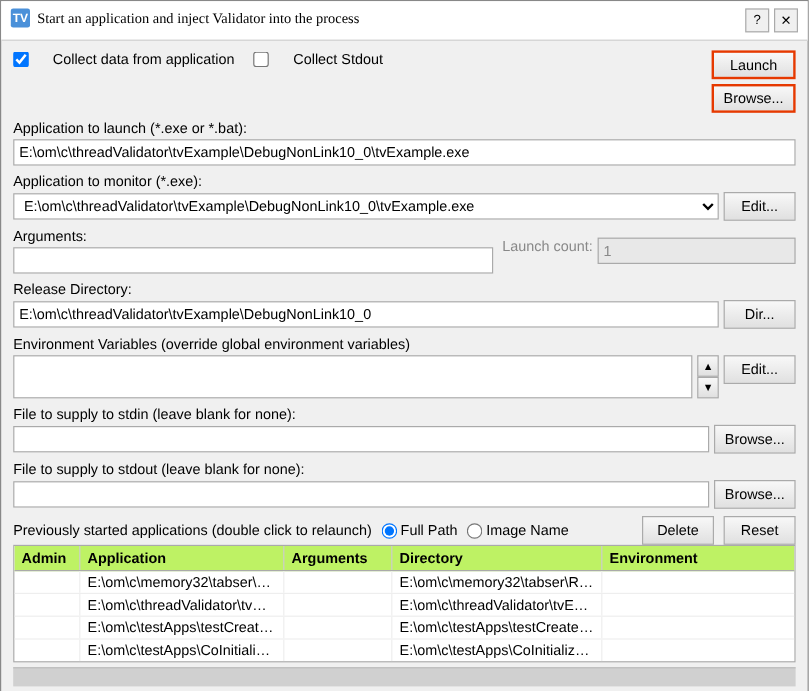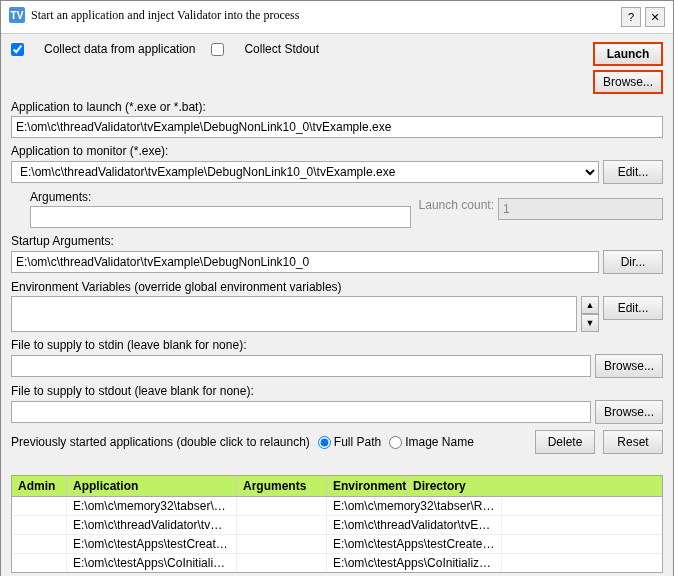--- a/index.html
+++ b/index.html
@@ -117,32 +117,31 @@
       height: 24px;
       border: 1px solid #aaa;
       background: linear-gradient(to bottom, #f8f8f8, #e0e0e0);
       cursor: pointer;
       font-size: 12px;
       padding: 0 8px;
       white-space: nowrap;
     }
     .btn-launch {
       border: 2px solid #e63900;
-      font-weight: bold;
+      font-weight: normal;
       text-align: center;
     }
     .btn-browse-highlight {
       border: 2px solid #e63900;
     }
 
     .args-row {
       display: flex;
       gap: 8px;
       align-items: center;
-      margin-left: 19px;
     }
     .args-field {
       flex: 1;
     }
     .launch-count-group {
       display: flex;
       align-items: flex-start;
       gap: 4px;
       flex-shrink: 0;
     }
@@ -189,21 +188,21 @@
       display: flex;
       align-items: center;
       justify-content: center;
       padding: 0;
     }
 
     .previously-row {
       display: flex;
       align-items: center;
       gap: 8px;
-      margin-bottom: 21px;
+      margin-bottom: 0;
       flex-wrap: nowrap;
     }
     .previously-label {
       flex-shrink: 0;
       font-size: 12px;
     }
     .radio-group {
       display: flex;
       align-items: center;
       gap: 8px;
@@ -324,21 +323,21 @@
           <input type="text" value="" style="">
         </div>
         <div class="launch-count-group">
           <span class="launch-count-label">Launch count:</span>
           <input class="launch-count-input" type="text" style="background: rgb(232, 232, 232); color: rgb(136, 136, 136);" value="1">
         </div>
       </div>
     </div>
 
     <div class="field-group">
-      <label class="field-label">Startup Arguments:</label>
+      <label class="field-label">Release Directory:</label>
       <div class="field-row">
         <input type="text" style="flex: 1 1 0%;" value="E:\om\c\threadValidator\tvExample\DebugNonLink10_0">
         <button class="btn">Dir...</button>
       </div>
     </div>
 
     <div class="field-group">
       <label class="field-label">Environment Variables (override global environment variables)</label>
       <div class="env-row">
         <textarea class="env-textarea" style=""></textarea>
@@ -380,22 +379,22 @@
       </div>
       <button class="btn" style="margin-left:auto;">Delete</button>
       <button class="btn">Reset</button>
     </div>
 
     <div class="table-container">
       <div class="table-header">
         <div class="th col-admin">Admin</div>
         <div class="th col-app">Application</div>
         <div class="th col-args">Arguments</div>
+        <div class="th col-dir">Directory</div>
         <div class="th col-env">Environment</div>
-        <div class="th col-dir">Directory</div>
       </div>
       <div class="table-body">
         <div class="table-row">
           <div class="td col-admin"></div>
           <div class="td col-app">E:\om\c\memory32\tabser\Releas...</div>
           <div class="td col-args"></div>
           <div class="td col-dir">E:\om\c\memory32\tabser\Release</div>
           <div class="td col-env"></div>
         </div>
         <div class="table-row">

